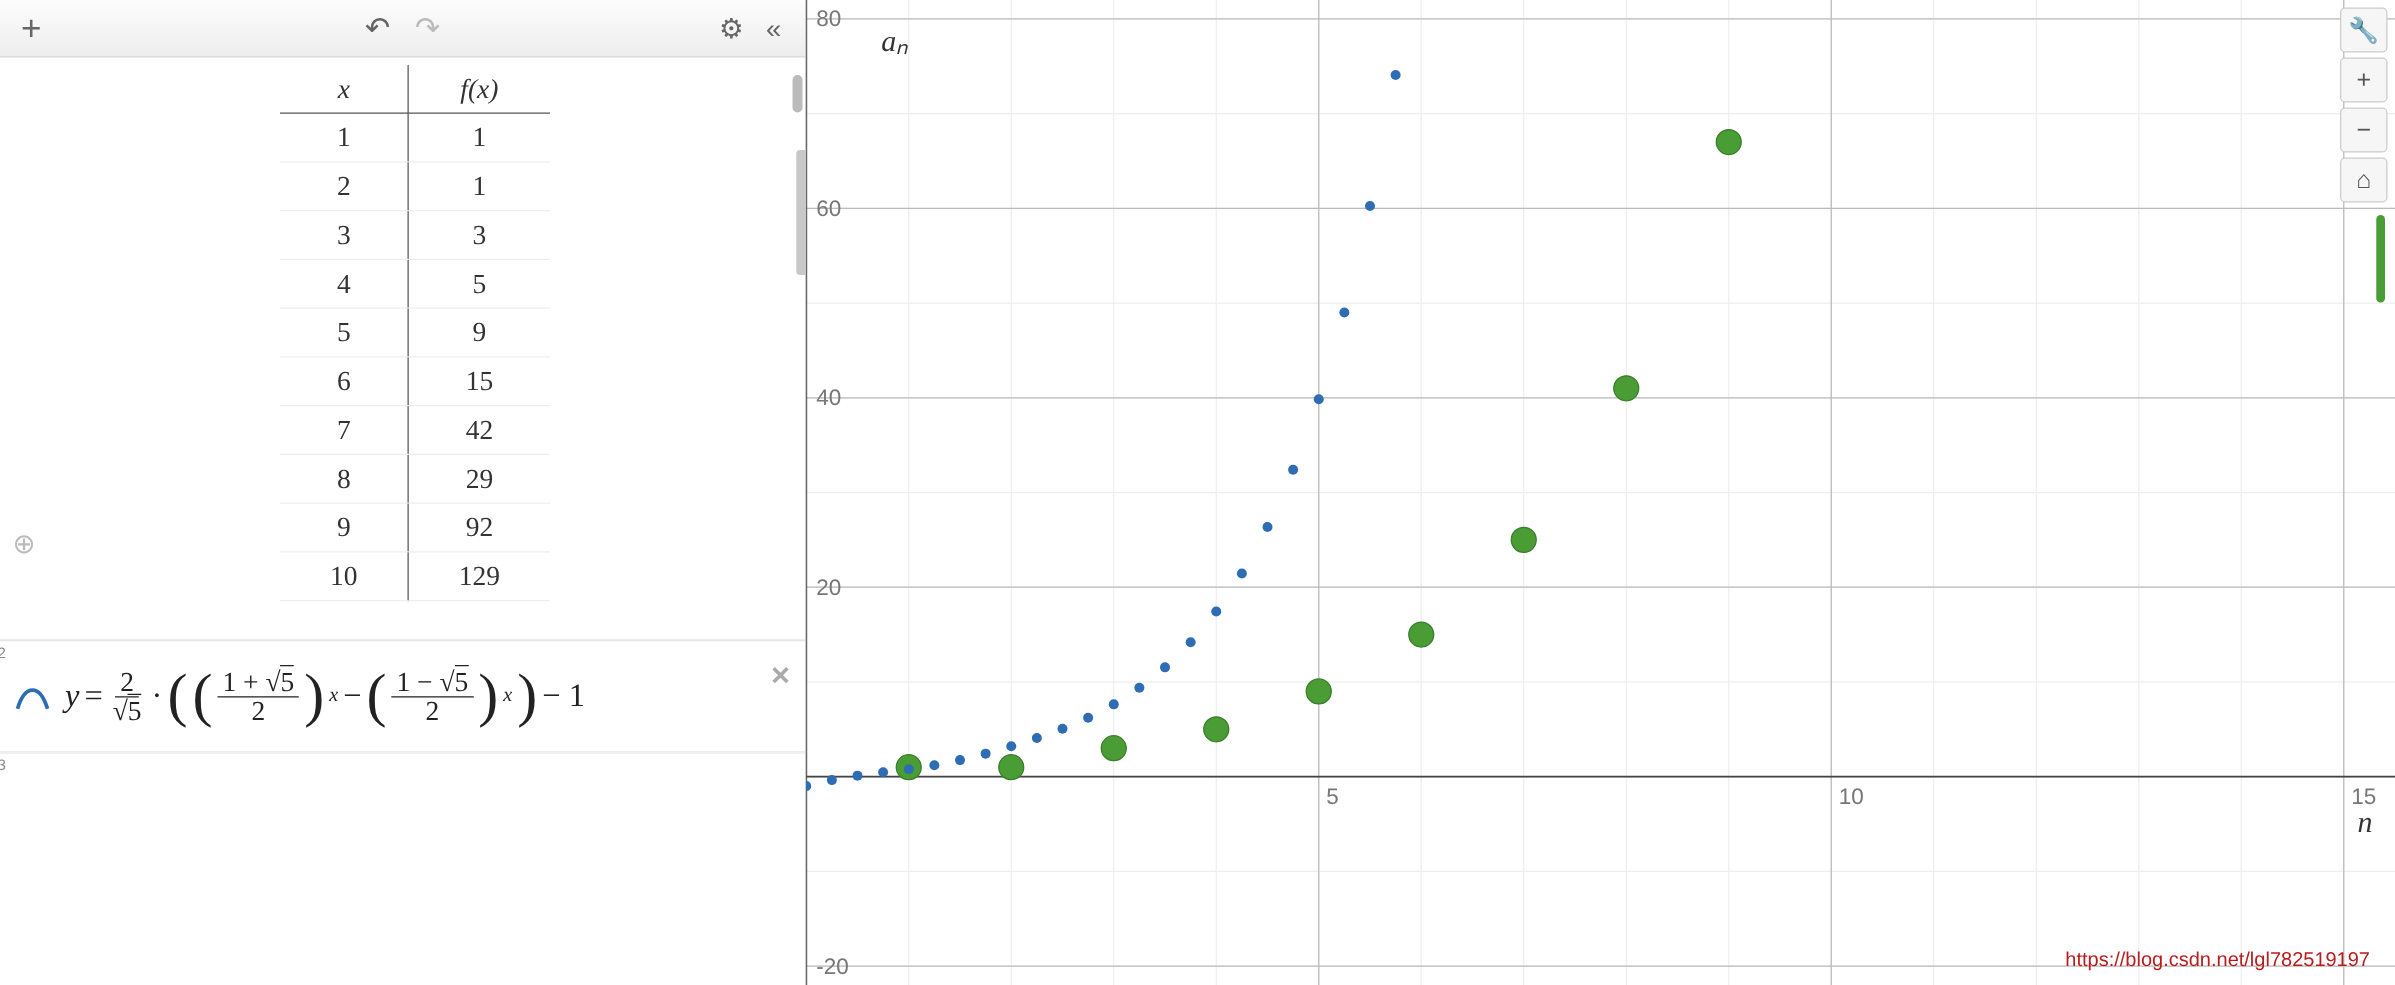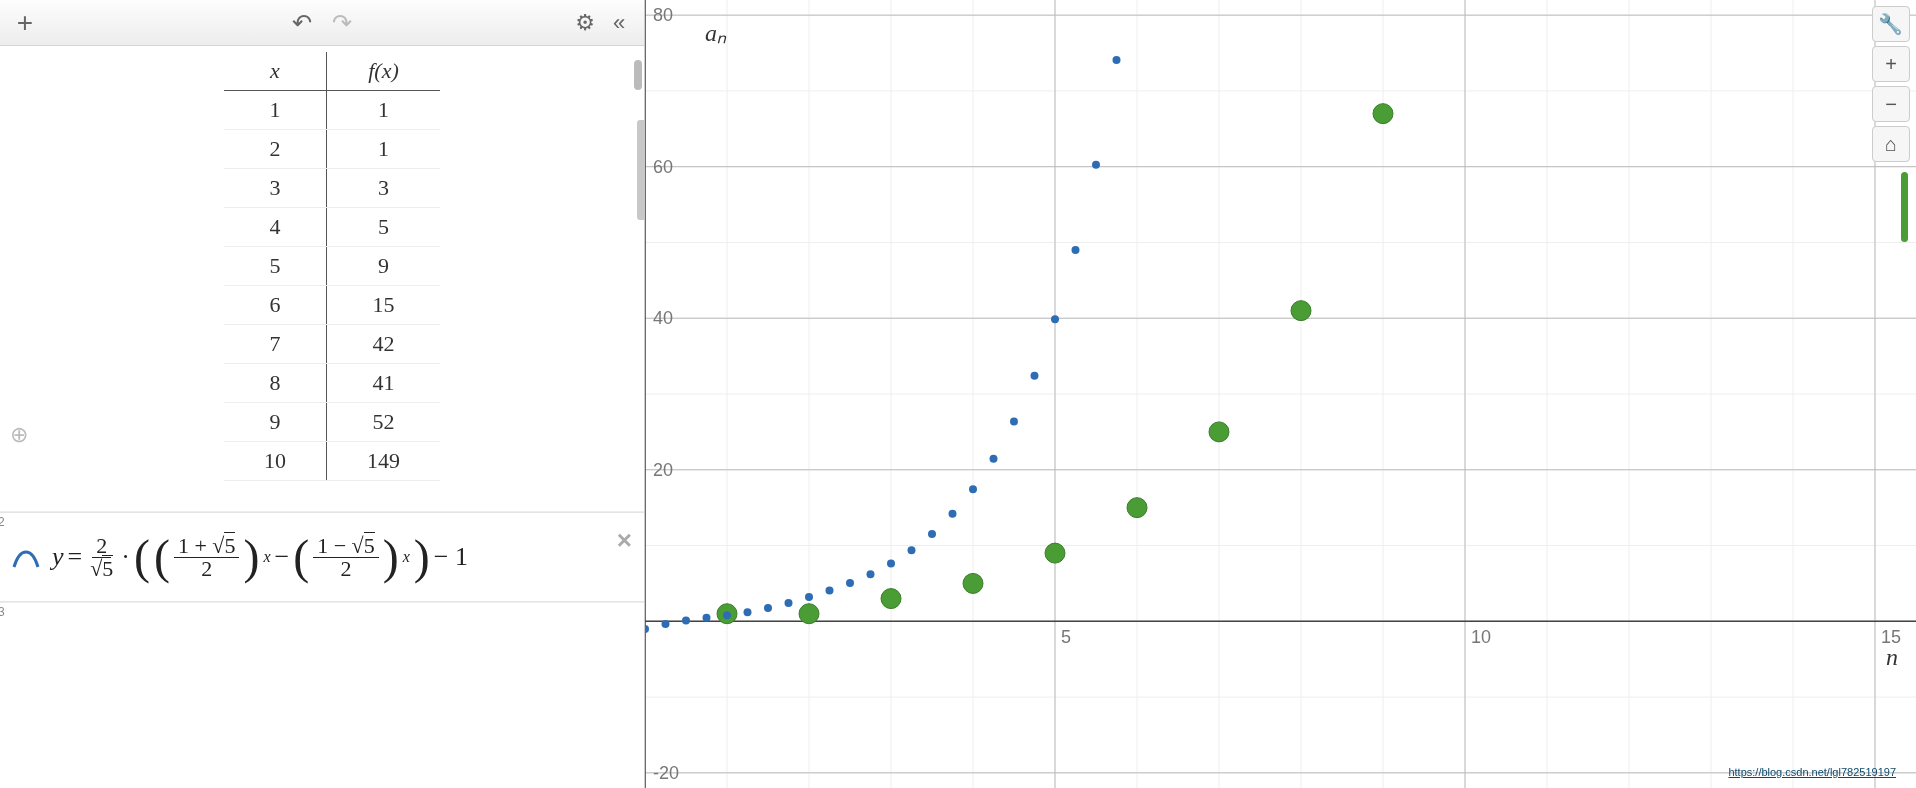--- a/index.html
+++ b/index.html
@@ -132,21 +132,21 @@
     border-radius:4px;
     display:flex;align-items:center;justify-content:center;
     color:#555;font-size:20px;cursor:pointer;
   }
   .small-scroll{
     width:7px;height:70px;background:linear-gradient(#4a9d35,#4a9d35);
     border-radius:4px;margin-top:6px;align-self:flex-end;margin-right:2px;
   }
   .watermark{
     position:absolute;right:20px;bottom:10px;
-    color:#0c4a6e;font-size:11px;text-decoration:underline;
+    color:#b91c1c;font-size:16px;
   }
   .collapse-handle{
     position:absolute; left:637px; top:120px;
     width:10px; height:100px; background:#c8c8c8;
     border-radius:3px;
   }
   .axis-label{font-family:"Times New Roman",serif;font-style:italic;font-size:24px;fill:#333;}
   .tick-label{font-family:Arial;font-size:18px;fill:#777;}
 </style>
 </head>
@@ -197,29 +197,29 @@
             <tr>
               <td>6</td>
               <td>15</td>
             </tr>
             <tr>
               <td>7</td>
               <td>42</td>
             </tr>
             <tr>
               <td>8</td>
-              <td>41</td>
+              <td>29</td>
             </tr>
             <tr>
               <td>9</td>
-              <td>52</td>
+              <td>92</td>
             </tr>
             <tr>
               <td>10</td>
-              <td>149</td>
+              <td>129</td>
             </tr>
           </tbody>
       </table>
     </div>
 
     <div class="zoom-icon">⊕</div>
 
     <div class="expr-row">
       <span class="expr-index">2</span>
       <span class="expr-icon">

